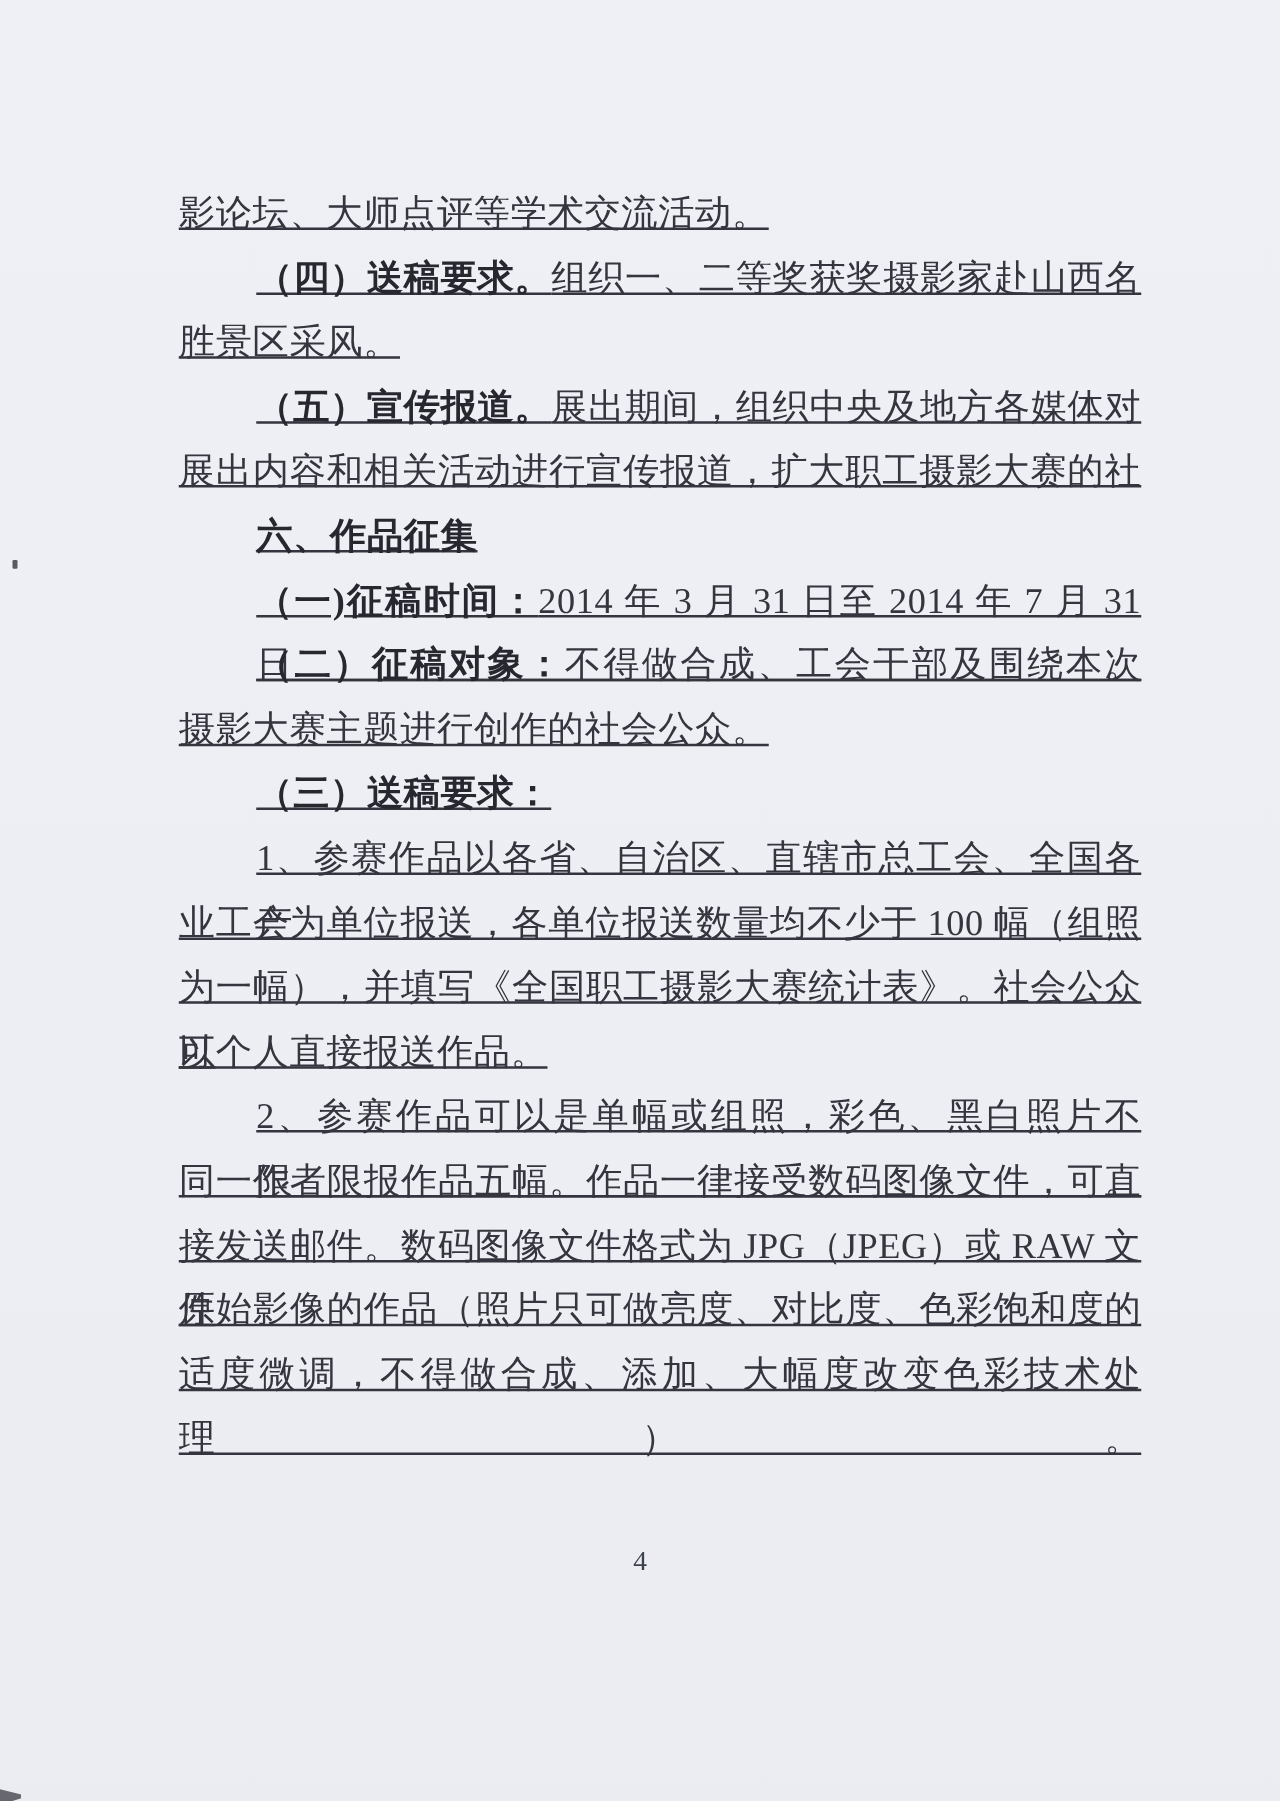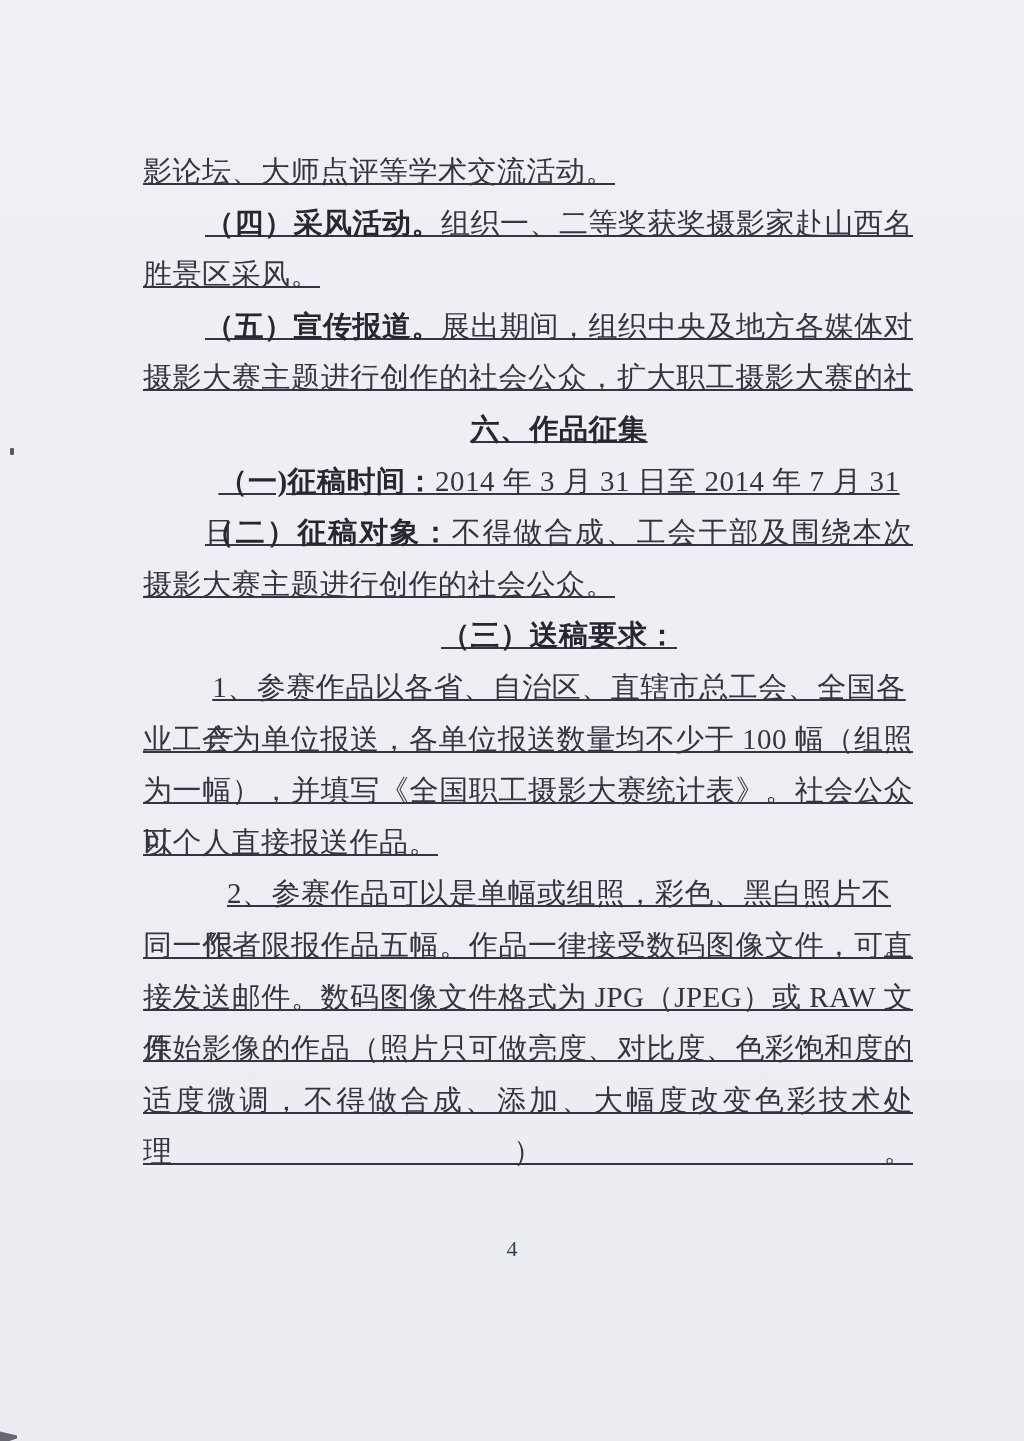--- a/index.html
+++ b/index.html
@@ -35,21 +35,20 @@
     text-decoration: underline;
   }
   .line.justify {
     white-space: normal;
     text-align: justify;
     text-align-last: justify;
     text-justify: inter-ideograph;
   }
   .line.indent {
     padding-left: 62px;
-    text-align: center;
   }
   .line.justify.indent {
     padding-left: 62px;
   }
   .seg-bold {
     font-weight: 700;
     color: #26272f;
   }
   .seg-reg {
     font-weight: 400;
@@ -86,24 +85,24 @@
 </style>
 </head>
 <body>
 
 <div class="page">
 
   <div class="scan-speck"></div>
 
   <div class="text-column">
       <div class="line"><span class="seg-reg">影论坛、大师点评等学术交流活动。</span></div>
-      <div class="line indent justify"><span class="seg-bold">（四）采风活动。</span><span class="seg-reg">组织一、二等奖获奖摄影家赴山西名</span></div>
+      <div class="line indent justify"><span class="seg-bold">（四）送稿要求。</span><span class="seg-reg">组织一、二等奖获奖摄影家赴山西名</span></div>
       <div class="line"><span class="seg-reg">胜景区采风。</span></div>
       <div class="line indent justify"><span class="seg-bold">（五）宣传报道。</span><span class="seg-reg">展出期间，组织中央及地方各媒体对</span></div>
-      <div class="line justify"><span class="seg-reg">摄影大赛主题进行创作的社会公众，扩大职工摄影大赛的社</span></div>
+      <div class="line justify"><span class="seg-reg">展出内容和相关活动进行宣传报道，扩大职工摄影大赛的社</span></div>
       <div class="line indent"><span class="seg-bold">六、作品征集</span></div>
       <div class="line indent justify"><span class="seg-bold">（一)征稿时间：</span><span class="seg-reg">2014 年 3 月 31 日至 2014 年 7 月 31 日。</span></div>
       <div class="line indent justify"><span class="seg-bold">（二）征稿对象：</span><span class="seg-reg">不得做合成、工会干部及围绕本次</span></div>
       <div class="line"><span class="seg-reg">摄影大赛主题进行创作的社会公众。</span></div>
       <div class="line indent"><span class="seg-bold">（三）送稿要求：</span></div>
       <div class="line indent justify"><span class="seg-reg">1、参赛作品以各省、自治区、直辖市总工会、全国各产</span></div>
       <div class="line justify"><span class="seg-reg">业工会为单位报送，各单位报送数量均不少于 100 幅（组照</span></div>
       <div class="line justify"><span class="seg-reg">为一幅），并填写《全国职工摄影大赛统计表》。社会公众可</span></div>
       <div class="line"><span class="seg-reg">以个人直接报送作品。</span></div>
       <div class="line indent justify"><span class="seg-reg">2、参赛作品可以是单幅或组照，彩色、黑白照片不限。</span></div>

